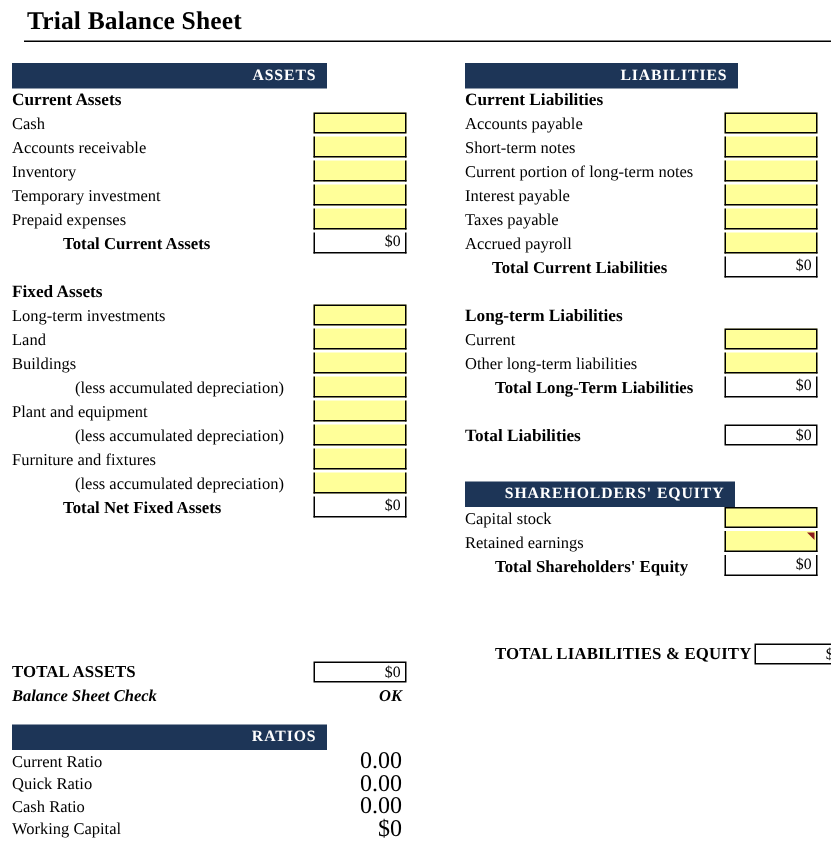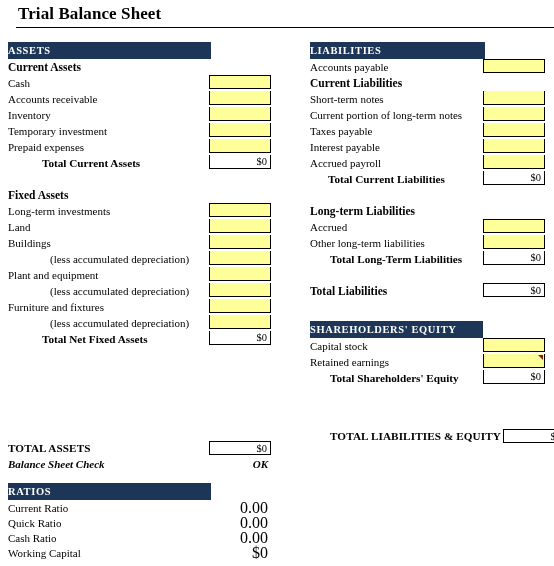--- a/index.html
+++ b/index.html
@@ -44,23 +44,23 @@
   }
   #assets-column { left: 8px;  width: 263px; }
   #liab-column   { left: 310px; width: 236px; }
 
   
   .section-bar {
     background: #1d3557;
     color: #ffffff;
     font-weight: bold;
     font-size: 10.5px;
-    text-align: left;
+    text-align: right;
     letter-spacing: 0.6px;
-    padding: 3px 0 3px 0;
+    padding: 3px 7px 3px 0;
     line-height: 11px;
     height: 11px;
     box-sizing: content-box;
   }
   #assets-bar { width: 203px; }
   #liab-bar   { width: 175px; }
   #equity-bar { width: 173px; }
   #ratios-bar { width: 203px; }
 
   
@@ -285,62 +285,62 @@
     <span class="label">Total Net Fixed Assets</span>
     <span class="box output stacked-mid">$0</span>
   </div>
 
 </div>
 
 <div class="column" id="liab-column">
 
   <div class="section-bar" id="liab-bar">LIABILITIES</div>
 
+  <div class="row group">
+    <span class="label">Current Liabilities</span>
+  </div>
+
   <div class="row">
     <span class="label">Accounts payable</span>
     <span class="box input"></span>
   </div>
-
-  <div class="row group">
-    <span class="label">Current Liabilities</span>
-  </div>
   <div class="row">
     <span class="label">Short-term notes</span>
     <span class="box input stacked-mid"></span>
   </div>
   <div class="row">
     <span class="label">Current portion of long-term notes</span>
     <span class="box input stacked-mid"></span>
   </div>
   <div class="row">
+    <span class="label">Interest payable</span>
+    <span class="box input stacked-mid"></span>
+  </div>
+  <div class="row">
     <span class="label">Taxes payable</span>
-    <span class="box input stacked-mid"></span>
-  </div>
-  <div class="row">
-    <span class="label">Interest payable</span>
     <span class="box input stacked-mid"></span>
   </div>
   <div class="row">
     <span class="label">Accrued payroll</span>
     <span class="box input stacked-mid"></span>
   </div>
 
   <div class="row total">
     <span class="label">Total Current Liabilities</span>
     <span class="box output stacked-mid">$0</span>
   </div>
 
   <div class="spacer-md"></div>
 
   <div class="row group">
     <span class="label">Long-term Liabilities</span>
   </div>
 
   <div class="row">
-    <span class="label">Accrued</span>
+    <span class="label">Current</span>
     <span class="box input"></span>
   </div>
   <div class="row">
     <span class="label">Other long-term liabilities</span>
     <span class="box input stacked-mid"></span>
   </div>
   <div class="row total tight">
     <span class="label">Total Long-Term Liabilities</span>
     <span class="box output stacked-mid">$0</span>
   </div>

